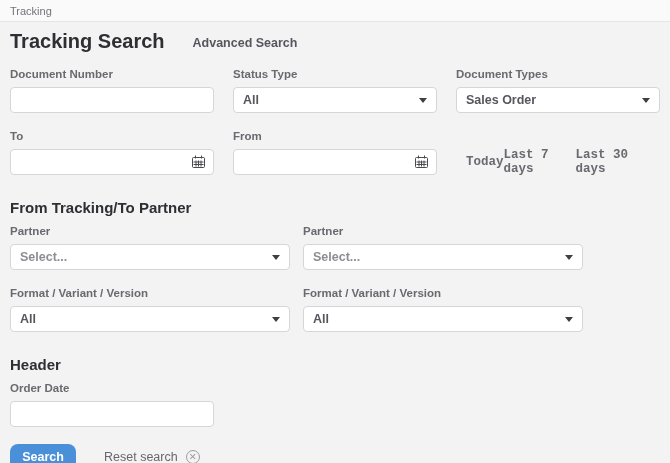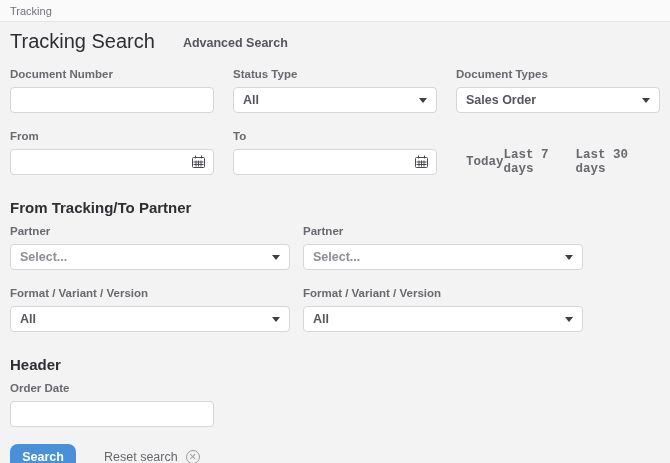--- a/index.html
+++ b/index.html
@@ -13,21 +13,21 @@
   .topbar {
     height:22px;
     background:#fafafa;
     border-bottom:1px solid #e5e5e6;
     display:flex; align-items:center;
     padding:4px 10px;
   }
   .crumb { font-size:11px; color:#73737d; cursor:pointer; }
   .content { padding:0 10px; }
   .page-head { display:flex; align-items:center; margin:8px 0 15px; }
-  .title { font-size:20px; font-weight:normal; color:#2e2e33; }
+  .title { font-size:20px; font-weight:bold; color:#2e2e33; }
   .adv-link { margin-left:28px; margin-top:3px; font-size:12.5px; font-weight:bold; color:#56565e; cursor:pointer; }
 
   .row { display:flex; margin-bottom:17px; }
   .col-s { width:204px; margin-right:19px; }
   .col-s:last-child { margin-right:0; }
   .col-w { width:280px; margin-right:13px; }
 
   .field-label {
     display:block; font-size:11.5px; font-weight:bold;
     color:#69696f; margin-bottom:7px;
@@ -111,56 +111,56 @@
     <div class="col-s">
       <label class="field-label">Document Types</label>
       <div class="box select-box">
         <span>Sales Order</span>
         <span class="caret"></span>
       </div>
     </div>
   </div>
 
   <div class="row">
+    <div class="col-s">
+      <label class="field-label">To</label>
+      <div class="datewrap">
+        <input class="box" type="text" value="" style="">
+        <button class="cal-btn">
+          <svg width="15" height="14" viewBox="0 0 15 14" fill="none" stroke="#4a4a50" stroke-width="1">
+            <rect x="1.5" y="2.5" width="12" height="10" rx="1"></rect>
+            <line x1="4.5" y1="0.5" x2="4.5" y2="3.5"></line>
+            <line x1="10.5" y1="0.5" x2="10.5" y2="3.5"></line>
+            <line x1="2.5" y1="7" x2="12.5" y2="7"></line>
+            <line x1="2.5" y1="9.5" x2="12.5" y2="9.5"></line>
+            <line x1="5" y1="5.5" x2="5" y2="11.5"></line>
+            <line x1="7.5" y1="5.5" x2="7.5" y2="11.5"></line>
+            <line x1="10" y1="5.5" x2="10" y2="11.5"></line>
+          </svg>
+        </button>
+      </div>
+    </div>
     <div class="col-s">
       <label class="field-label">From</label>
       <div class="datewrap">
         <input class="box" type="text" value="" style="">
         <button class="cal-btn">
           <svg width="15" height="14" viewBox="0 0 15 14" fill="none" stroke="#4a4a50" stroke-width="1">
             <rect x="1.5" y="2.5" width="12" height="10" rx="1"></rect>
             <line x1="4.5" y1="0.5" x2="4.5" y2="3.5"></line>
             <line x1="10.5" y1="0.5" x2="10.5" y2="3.5"></line>
             <line x1="2.5" y1="7" x2="12.5" y2="7"></line>
             <line x1="2.5" y1="9.5" x2="12.5" y2="9.5"></line>
             <line x1="5" y1="5.5" x2="5" y2="11.5"></line>
             <line x1="7.5" y1="5.5" x2="7.5" y2="11.5"></line>
             <line x1="10" y1="5.5" x2="10" y2="11.5"></line>
           </svg>
         </button>
       </div>
     </div>
-    <div class="col-s">
-      <label class="field-label">To</label>
-      <div class="datewrap">
-        <input class="box" type="text" value="" style="">
-        <button class="cal-btn">
-          <svg width="15" height="14" viewBox="0 0 15 14" fill="none" stroke="#4a4a50" stroke-width="1">
-            <rect x="1.5" y="2.5" width="12" height="10" rx="1"></rect>
-            <line x1="4.5" y1="0.5" x2="4.5" y2="3.5"></line>
-            <line x1="10.5" y1="0.5" x2="10.5" y2="3.5"></line>
-            <line x1="2.5" y1="7" x2="12.5" y2="7"></line>
-            <line x1="2.5" y1="9.5" x2="12.5" y2="9.5"></line>
-            <line x1="5" y1="5.5" x2="5" y2="11.5"></line>
-            <line x1="7.5" y1="5.5" x2="7.5" y2="11.5"></line>
-            <line x1="10" y1="5.5" x2="10" y2="11.5"></line>
-          </svg>
-        </button>
-      </div>
-    </div>
     <div class="quick-col">
       <div class="quick-ranges">
         <span class="quick-link">Today</span>
         <span class="quick-link">Last 7 days</span>
         <span class="quick-link">Last 30 days</span>
       </div>
     </div>
   </div>
 
   <div class="section-title">From Tracking/To Partner</div>

